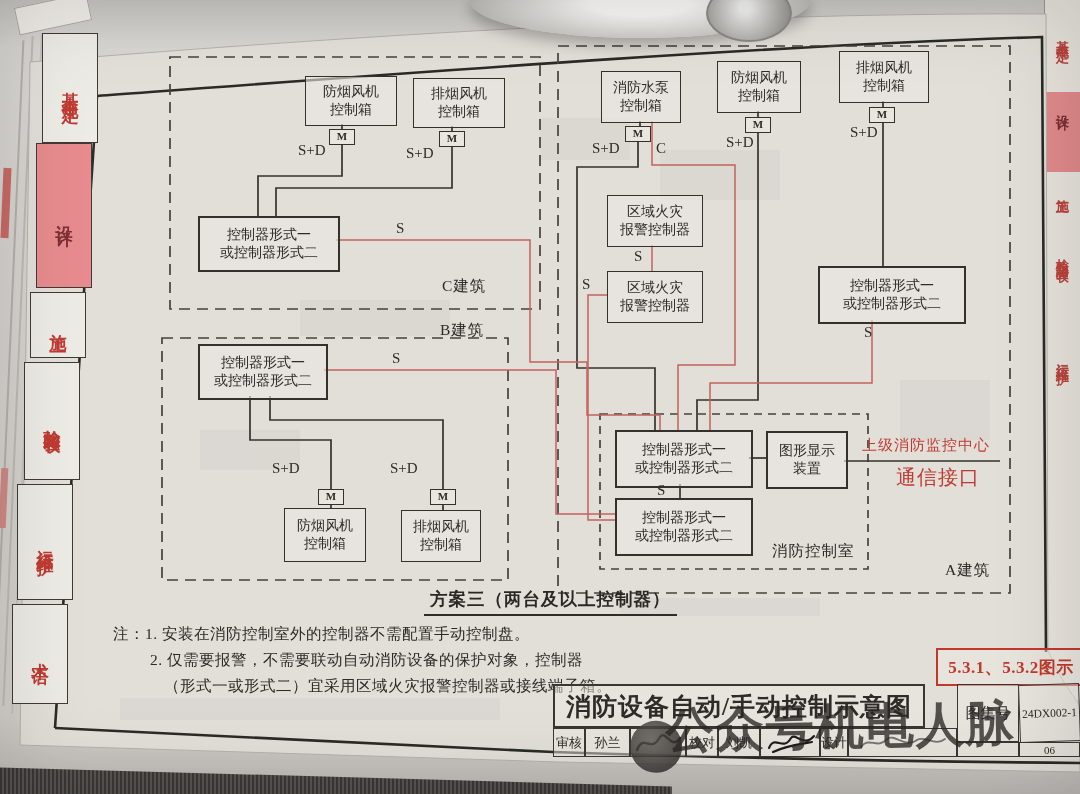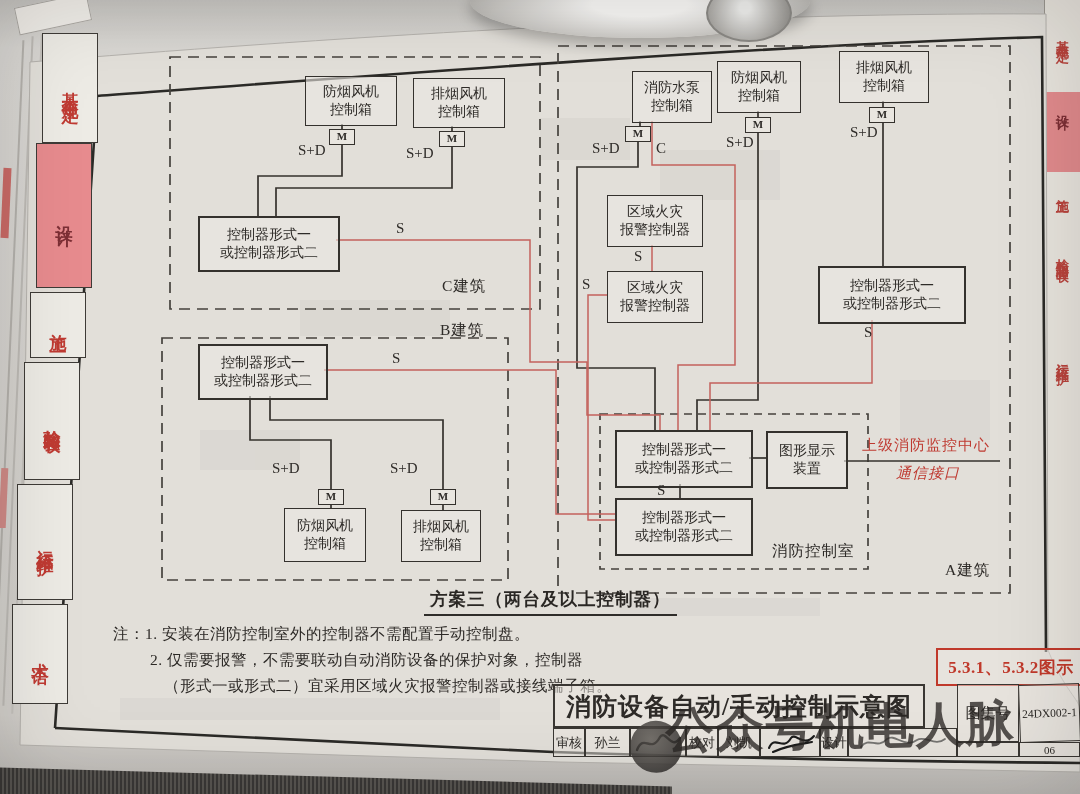--- a/index.html
+++ b/index.html
@@ -125,21 +125,21 @@
 
   <div class="box thick" style="left:198px;top:344px;width:126px;height:52px;">控制器形式一
 或控制器形式二</div>
   <div class="box" style="left:284px;top:508px;width:80px;height:52px;">防烟风机
 控制箱</div>
   <div class="box" style="left:401px;top:510px;width:78px;height:50px;">排烟风机
 控制箱</div>
   <div class="mbox" style="left:318px;top:489px;">M</div>
   <div class="mbox" style="left:430px;top:489px;">M</div>
 
-  <div class="box" style="left:632px;top:71px;width:78px;height:50px;">消防水泵
+  <div class="box" style="left:601px;top:71px;width:78px;height:50px;">消防水泵
 控制箱</div>
   <div class="box" style="left:717px;top:61px;width:82px;height:50px;">防烟风机
 控制箱</div>
   <div class="box" style="left:839px;top:51px;width:88px;height:50px;">排烟风机
 控制箱</div>
   <div class="mbox" style="left:625px;top:126px;">M</div>
   <div class="mbox" style="left:745px;top:117px;">M</div>
   <div class="mbox" style="left:869px;top:107px;">M</div>
   <div class="box" style="left:607px;top:195px;width:94px;height:50px;">区域火灾
 报警控制器</div>
@@ -168,21 +168,21 @@
   <div class="wlabel" style="left:634px;top:248px;">S</div>
   <div class="wlabel" style="left:582px;top:276px;">S</div>
   <div class="wlabel" style="left:864px;top:324px;">S</div>
   <div class="wlabel" style="left:657px;top:482px;">S</div>
 
   <div class="region" style="left:442px;top:276px;">C建筑</div>
   <div class="region" style="left:440px;top:320px;">B建筑</div>
   <div class="region" style="left:945px;top:560px;">A建筑</div>
   <div class="region" style="left:772px;top:541px;">消防控制室</div>
   <div class="region red" style="left:862px;top:436px;font-size:15px;">上级消防监控中心</div>
-  <div class="region red" style="left:896px;top:464px;font-size:15px;font-style:italic;">通信接口</div>
+  <div class="region red" style="left:896px;top:464px;font-size:20px;">通信接口</div>
 
   <div class="abs" style="left:424px;top:587px;z-index:3;font:bold 17.5px 'Liberation Serif',serif;color:#2a2724;
        border-bottom:2.2px solid #2f2d2a;padding:0 6px 3px;letter-spacing:1px;">方案三（两台及以上控制器）</div>
 
   <div class="notes-line" style="left:113px;top:624px;">注：1. 安装在消防控制室外的控制器不需配置手动控制盘。</div>
   <div class="notes-line" style="left:150px;top:650px;">2. 仅需要报警，不需要联动自动消防设备的保护对象，控制器</div>
   <div class="notes-line" style="left:152px;top:676px;margin-left:12px;">（形式一或形式二）宜采用区域火灾报警控制器或接线端子箱。</div>
 
   <div class="cell" style="left:926px;top:648px;width:150px;height:38px;border:2.4px solid #c0392b;
        font:bold 17px 'Liberation Serif',serif;color:#c0392b;letter-spacing:.5px;margin-left:10px;">5.3.1、5.3.2图示</div>

